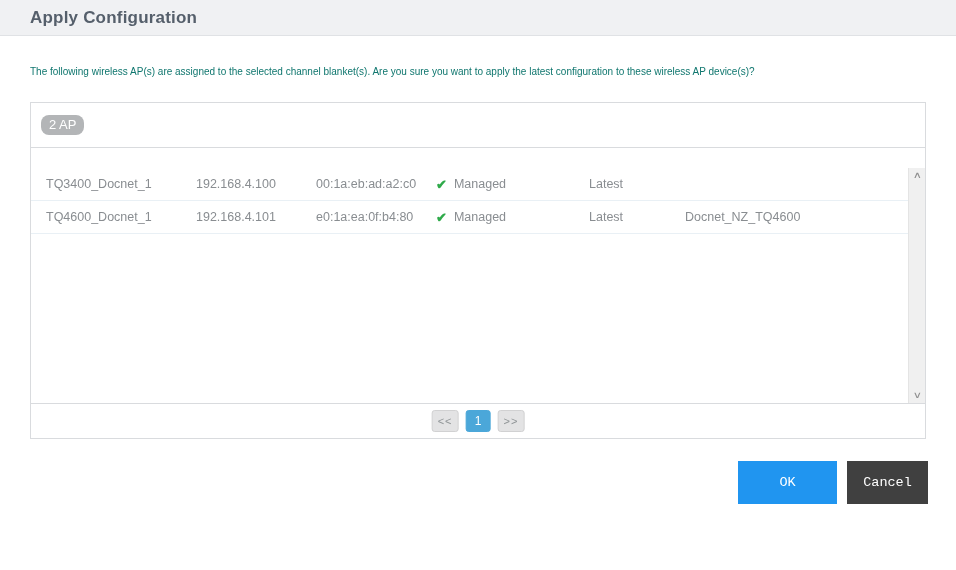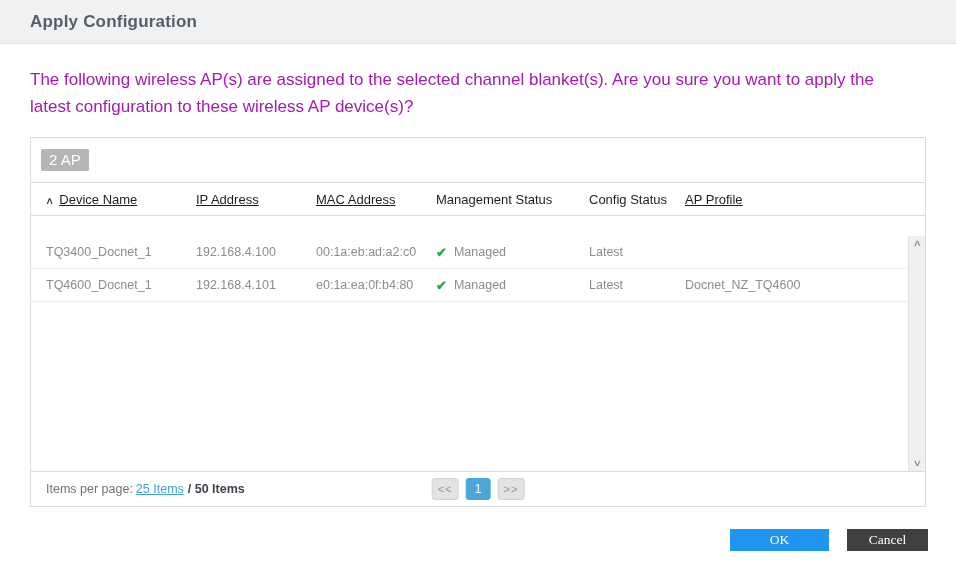--- a/index.html
+++ b/index.html
@@ -6,62 +6,62 @@
   html, body { background: #ffffff; }
   body {
     width: 956px; height: 570px;
     font-family: "Liberation Sans", sans-serif;
     color: #5a646e;
     overflow: hidden;
   }
 
   
   .dialog-header {
-    height: 44px;
+    height: 36px;
     background: #f0f1f3;
     border-bottom: 1px solid #e0e2e5;
     display: flex;
     align-items: center;
     padding-left: 30px;
   }
   .dialog-title {
     font-size: 17px;
     font-weight: bold;
     color: #555f6b;
     letter-spacing: 0.2px;
   }
 
   
   .description {
     margin: 22px 30px 0 30px;
-    font-size: 17px;
+    font-size: 10px;
     line-height: 27px;
-    color: #a21caf;
+    color: #0f766e;
     max-width: 880px;
   }
 
   
   .table-panel {
     margin: 17px 30px 0 30px;
     border: 1px solid #d9dbde;
     background: #ffffff;
   }
   .badge-row {
     height: 45px;
     border-bottom: 1px solid #d9dbde;
     display: flex;
     align-items: center;
     padding-left: 10px;
   }
   .count-badge {
     background: #b3b5b7;
     color: #ffffff;
-    font-size: 15px;
+    font-size: 13px;
     padding: 3px 8px 4px 8px;
-    border-radius: 2px;
+    border-radius: 8px;
     line-height: 1;
   }
 
   .grid-row {
     display: grid;
     grid-template-columns: 150px 120px 120px 153px 96px 1fr;
     align-items: center;
     padding-left: 15px;
   }
   .thead {
@@ -177,66 +177,45 @@
   }
 
   
   .footer {
     display: flex;
     justify-content: flex-end;
     gap: 10px;
     margin: 22px 28px 0 0;
   }
   .btn {
-    height: 22px;
+    height: 43px;
     border: none;
     color: #ffffff;
     font-size: 13.5px;
     cursor: pointer;
-    font-family: Liberation Serif, serif;
-    margin-left: 8px;
+    font-family: Liberation Mono, monospace;
   }
   .btn-ok { width: 99px; background: #2095f0; }
   .btn-cancel { width: 81px; background: #404040; }
 </style>
 </head>
 <body>
 
 <div class="dialog-header">
   <span class="dialog-title">Apply Configuration</span>
 </div>
 
 <p class="description">The following wireless AP(s) are assigned to the selected channel blanket(s). Are you sure you want to apply the latest configuration to these wireless AP device(s)?</p>
 
 <div class="table-panel">
 
   <div class="badge-row">
     <span class="count-badge">2 AP</span>
   </div>
 
-  <div class="grid-row thead">
-    <div class="th sortable">
-      <span class="sort-caret">∧</span><span class="col-label">Device Name</span>
-    </div>
-    <div class="th sortable">
-      <span class="col-label">IP Address</span>
-    </div>
-    <div class="th sortable">
-      <span class="col-label">MAC Address</span>
-    </div>
-    <div class="th">
-      <span class="col-label">Management Status</span>
-    </div>
-    <div class="th">
-      <span class="col-label">Config Status</span>
-    </div>
-    <div class="th sortable">
-      <span class="col-label">AP Profile</span>
-    </div>
-  </div>
 
   <div class="tbody">
 
     <div class="grid-row data-row">
       <div class="cell">TQ3400_Docnet_1</div>
       <div class="cell">192.168.4.100</div>
       <div class="cell">00:1a:eb:ad:a2:c0</div>
       <div class="cell status-cell">
         <span class="check-icon">✔</span>
         <span>Managed</span>
@@ -256,23 +235,20 @@
       <div class="cell">Docnet_NZ_TQ4600</div>
     </div>
 
     <div class="scrollbar">
       <span class="scroll-arrow">∧</span>
       <span class="scroll-arrow">∨</span>
     </div>
   </div>
 
   <div class="pagination-row">
-    <div class="items-per-page">
-      <span>Items per page:</span><a class="items-link">25 Items</a><span class="items-total">/ 50 Items</span>
-    </div>
     <div class="pager">
       <button class="page-btn">&lt;&lt;</button>
       <button class="page-btn active">1</button>
       <button class="page-btn">&gt;&gt;</button>
     </div>
   </div>
 
 </div>
 
 <div class="footer">

